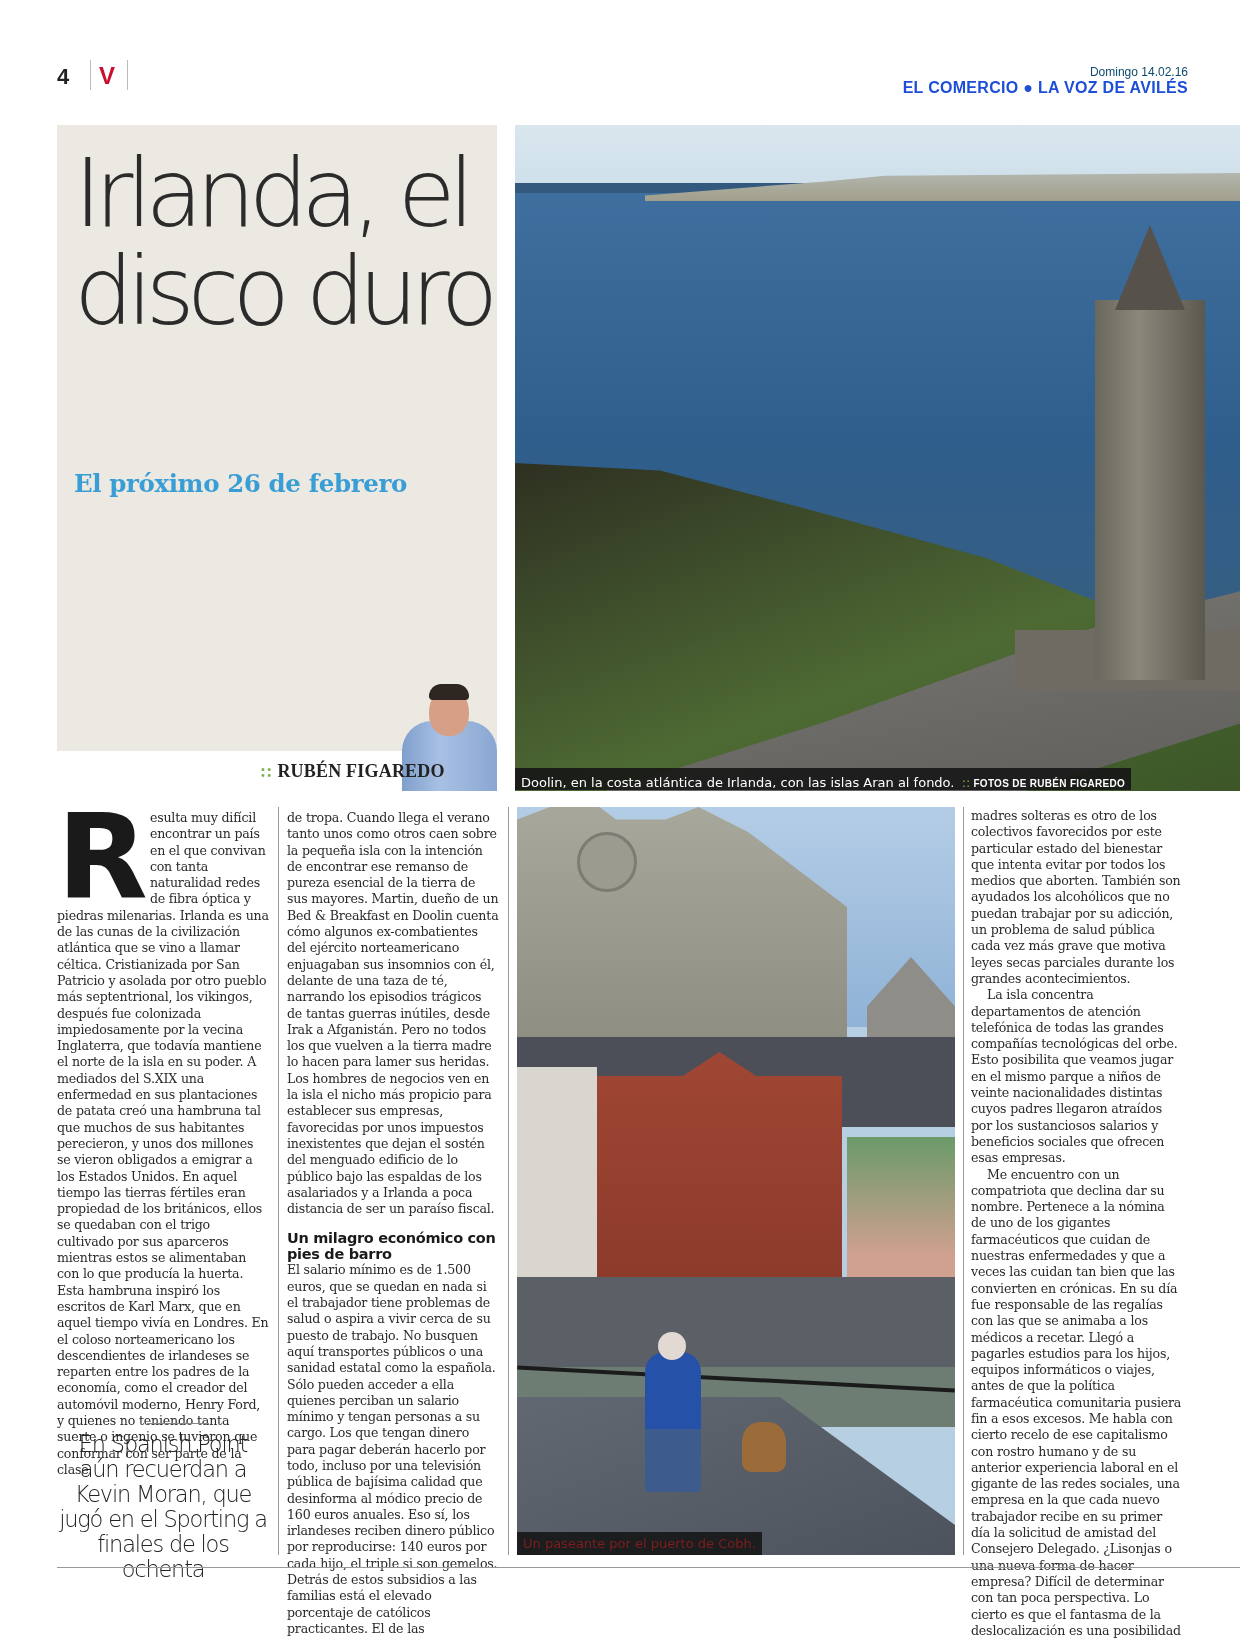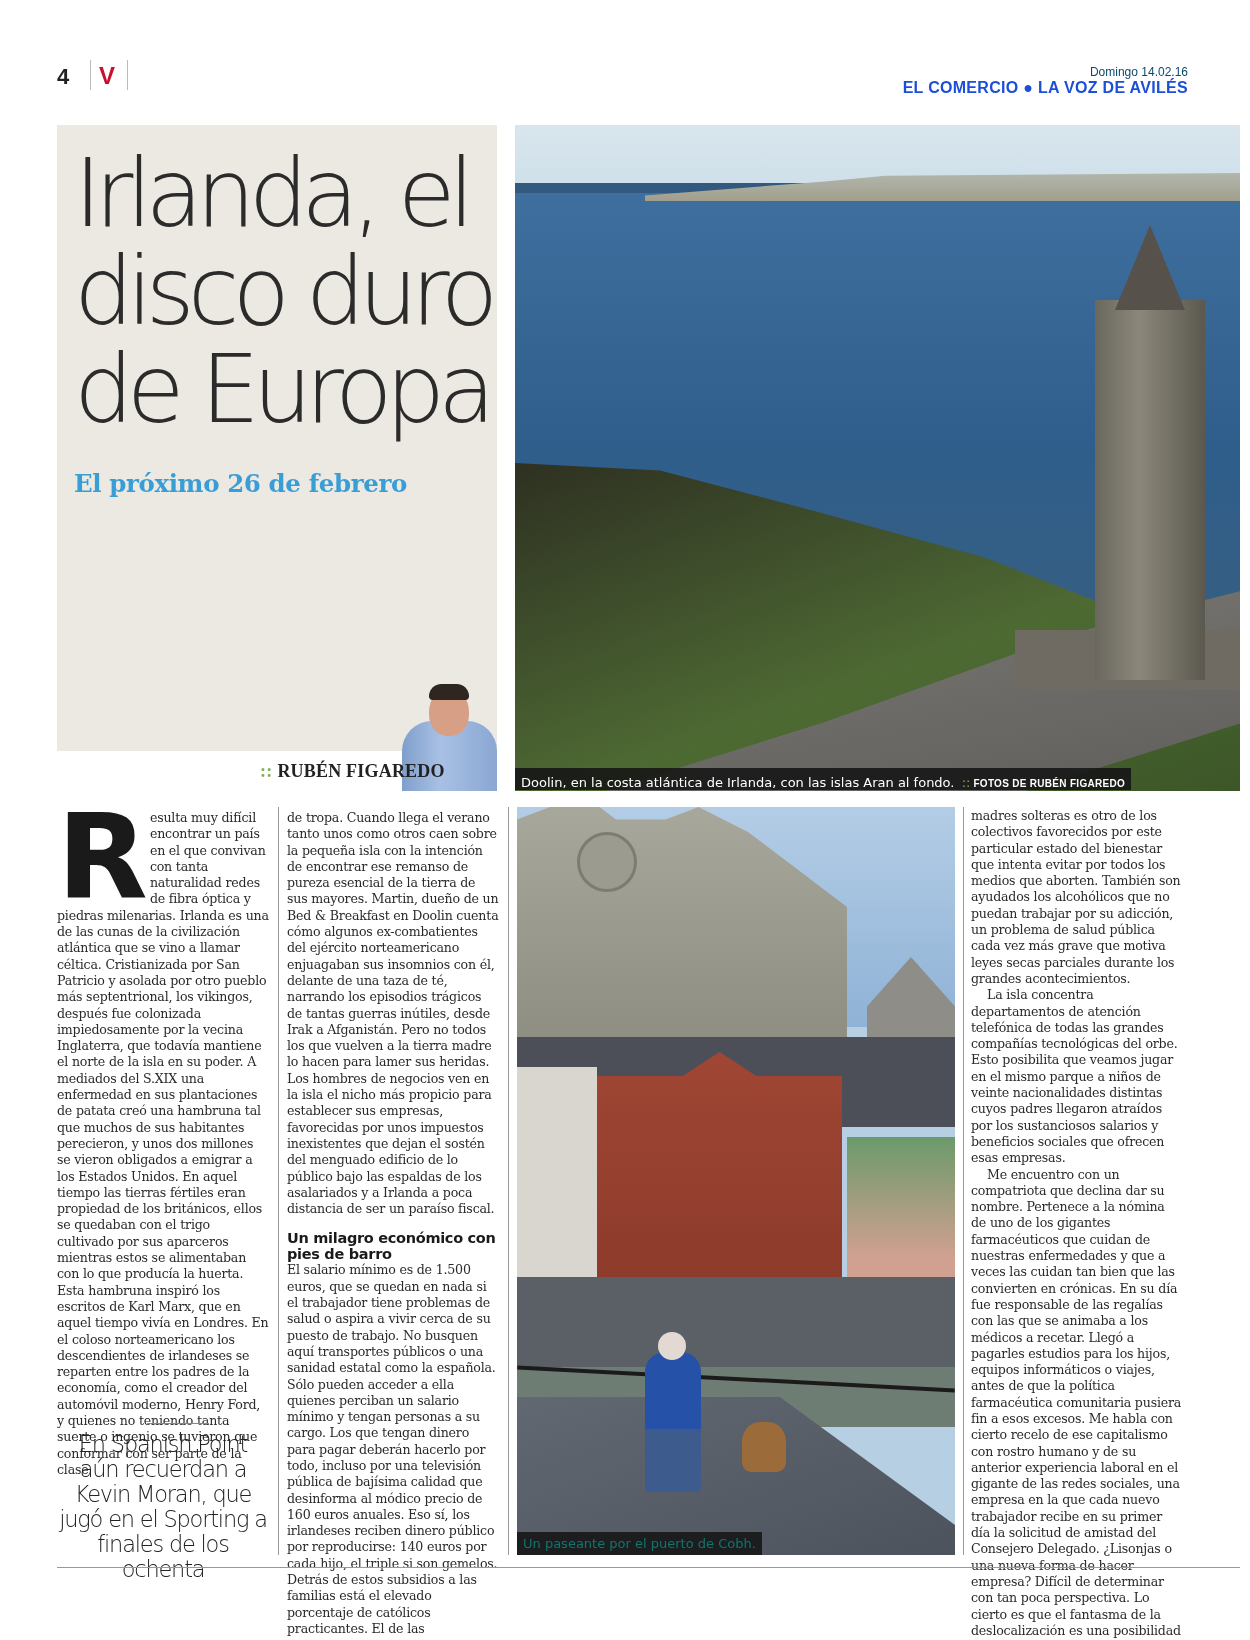--- a/index.html
+++ b/index.html
@@ -65,41 +65,40 @@
   .pb-redhouse{position:absolute;left:80px;top:245px;width:245px;height:240px;background:linear-gradient(#a04634,#8c3a2b);clip-path:polygon(50% 0,65% 10%,100% 10%,100% 100%,0 100%,0 10%,35% 10%)}
   .pb-green{position:absolute;left:330px;top:330px;width:108px;height:170px;background:linear-gradient(#6b9a6b,#d0a090 70%)}
   .pb-white{position:absolute;left:0;top:260px;width:80px;height:220px;background:#d8d6cf}
   .pb-quay{position:absolute;left:0;top:470px;width:100%;height:100px;background:#5b6067}
   .pb-water{position:absolute;left:0;top:560px;width:100%;height:60px;background:#6d7d74}
   .pb-path{position:absolute;left:0;top:590px;width:100%;height:160px;background:linear-gradient(160deg,#616871,#4c535c);clip-path:polygon(0 0,60% 0,100% 80%,100% 100%,0 100%)}
   .pb-rail{position:absolute;left:0;top:570px;width:100%;height:4px;background:#1b1b1b;transform:rotate(3deg)}
   .pb-man{position:absolute;left:128px;top:545px;width:56px;height:140px;background:linear-gradient(#2551a8 55%,#3e5b8e 55%);border-radius:20px 20px 4px 4px}
   .pb-head{position:absolute;left:141px;top:525px;width:28px;height:28px;border-radius:50%;background:#e2d9d3}
   .pb-dog{position:absolute;left:225px;top:615px;width:44px;height:50px;background:#9c6b3a;border-radius:40% 40% 20% 20%}
-  .caption-bot{position:absolute;left:517px;top:1532px;height:23px;padding:2px 6px;background:rgba(20,20,20,.88);color:#0f766e;font-family:"DejaVu Sans",sans-serif;font-size:13px;line-height:19px;white-space:nowrap}
+  .caption-bot{position:absolute;left:517px;top:1532px;height:23px;padding:2px 6px;background:rgba(20,20,20,.88);color:#7f1d1d;font-family:"DejaVu Sans",sans-serif;font-size:13px;line-height:19px;white-space:nowrap}
 
   .rule-bottom{position:absolute;left:57px;top:1567px;width:1183px;height:1px;background:#999}
 </style>
 </head>
 <body>
 
 <div class="page-num">4</div>
 <div class="brand-bar"></div>
 <div class="brand-v">V</div>
 <div class="brand-bar2"></div>
 <div class="hdr-right">
   <div class="hdr-date">Domingo 14.02.16</div>
   <div class="hdr-paper">EL COMERCIO ● LA VOZ DE AVILÉS</div>
 </div>
 
 <div class="title-box">
   <h1 class="headline">
     <span>Irlanda, el</span>
     <span>disco duro</span>
-    <span>de Europa</span>
   </h1>
   <p class="lede">
     <span class="blue">El próximo 26 de febrero</span>
   </p>
   <div class="author-photo">
     <div class="shirt"></div>
       <div class="face"></div>
       <div class="hair"></div>
   </div>
   <div class="byline">

